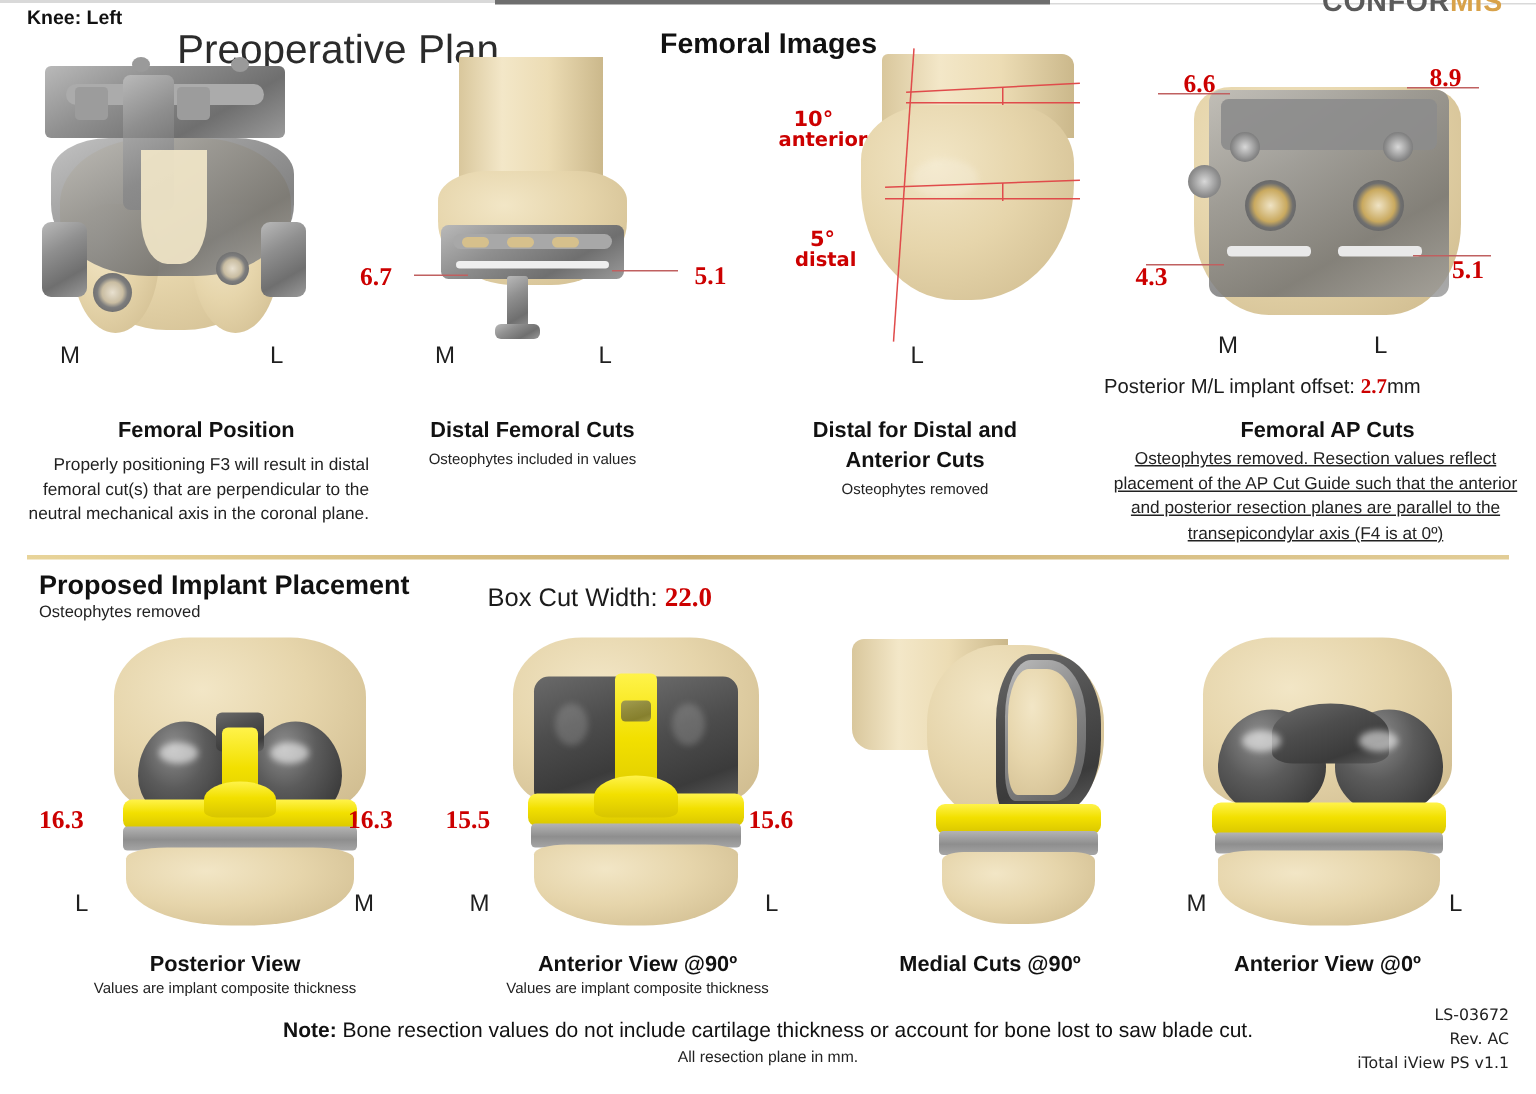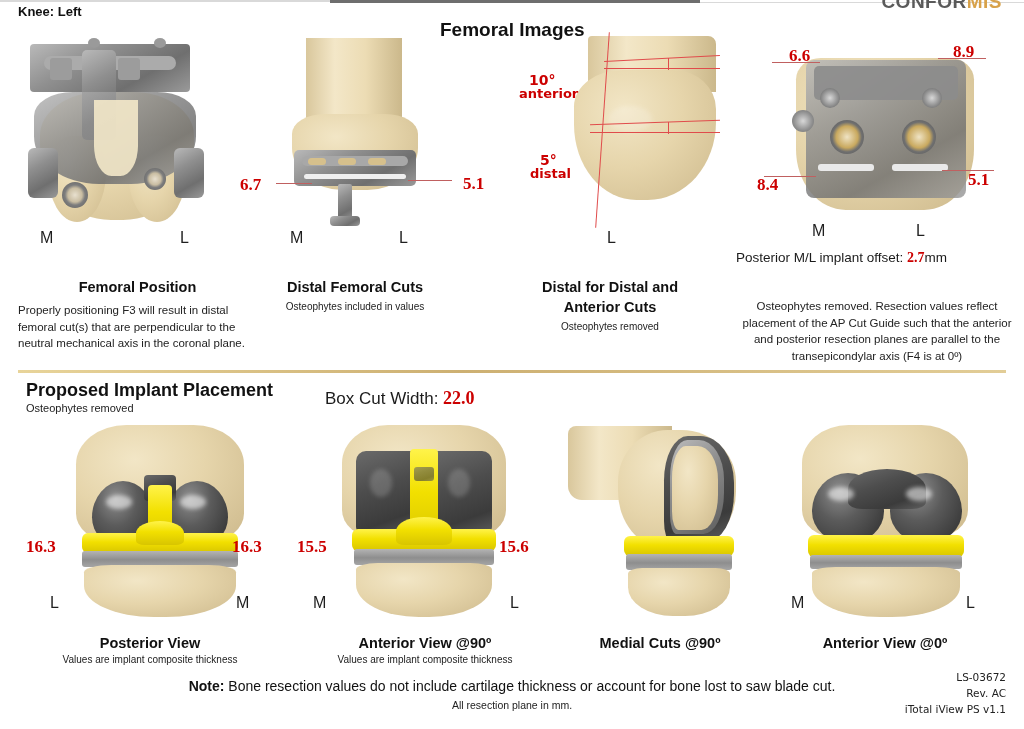--- a/index.html
+++ b/index.html
@@ -58,21 +58,21 @@
   .cap-title {
     position: absolute; text-align: center;
     font-size: 14.5px; font-weight: bold; color: #111;
     line-height: 1.28;
   }
   .cap-sub {
     position: absolute; text-align: center;
     font-size: 10px; color: #222; line-height: 1.35;
   }
   .cap-body {
-    position: absolute; text-align: left;
+    position: absolute; text-align: right;
     font-size: 11.5px; color: #222; line-height: 1.45;
   }
   .leader {
     position: absolute; height: 1px; background: #c06060;
   }
   .divider {
     position: absolute; left: 18px; top: 370px; width: 988px; height: 3px;
     background: linear-gradient(to right,#e8d49a,#cdb072 45%,#e2cd97);
   }
 
@@ -158,20 +158,21 @@
   <div class="topbar-line"></div>
   <div class="topbar-line2"></div>
   <div class="topbar-line3"></div>
 
   <div class="knee-label">Knee: Left</div>
 
   <div class="logo">
     <span class="a">CONFOR</span><span class="b">MIS</span>
   </div>
 
+  <div class="title-main">Preoperative Plan</div>
   <div class="title-sec">Femoral Images</div>
 
   <div class="fig" style="left:22px;top:40px;width:190px;height:185px;">
     <div class="bone" style="left:18px;top:52px;width:154px;height:128px;"></div>
     <div class="bone" style="left:26px;top:96px;width:58px;height:86px;border-radius:44% 44% 52% 52%/40% 40% 60% 60%;"></div>
     <div class="bone" style="left:106px;top:96px;width:58px;height:86px;border-radius:44% 44% 52% 52%/40% 40% 60% 60%;"></div>
     <div class="metal" style="left:8px;top:4px;width:160px;height:48px;border-radius:4px;"></div>
     <div class="metal" style="left:22px;top:16px;width:132px;height:14px;border-radius:7px;background:#ababab;"></div>
     <div class="metal" style="left:28px;top:18px;width:22px;height:22px;border-radius:3px;background:#9c9c9c;"></div>
     <div class="metal" style="left:96px;top:18px;width:22px;height:22px;border-radius:3px;background:#9c9c9c;"></div>
@@ -243,30 +244,31 @@
     <div class="metal" style="left:28px;top:116px;width:56px;height:7px;background:#e9e9e9;border-radius:3px;"></div>
     <div class="metal" style="left:102px;top:116px;width:56px;height:7px;background:#e9e9e9;border-radius:3px;"></div>
     <div class="metal" style="left:2px;top:62px;width:22px;height:22px;border-radius:50%;background:radial-gradient(circle,#d8d8d8,#8f8f8f 60%,#6a6a6a);"></div>
     <div class="leader" style="left:-18px;top:14px;width:48px;"></div>
     <div class="leader" style="left:148px;top:10px;width:48px;"></div>
     <div class="leader" style="left:-26px;top:128px;width:52px;"></div>
     <div class="leader" style="left:152px;top:122px;width:52px;"></div>
   </div>
   <div class="val" style="left:789px;top:46px;">6.6</div>
   <div class="val" style="left:953px;top:42px;">8.9</div>
-  <div class="val" style="left:757px;top:175px;">8.4</div>
+  <div class="val" style="left:757px;top:175px;">4.3</div>
   <div class="val" style="left:968px;top:170px;">5.1</div>
   <div class="ml" style="left:812px;top:222px;">M</div>
   <div class="ml" style="left:916px;top:222px;">L</div>
 
   <div class="offset">
     <span>Posterior M/L implant offset:</span>
     <span class="num">2.7</span><span>mm</span>
   </div>
-  <div class="cap-body" style="left:737px;top:298px;width:280px;text-align:center;">Osteophytes removed. Resection values reflect placement of the AP Cut Guide such that the anterior and posterior resection planes are parallel to the transepicondylar axis (F4 is at 0º)</div>
+  <div class="cap-title" style="left:760px;top:278px;width:250px;">Femoral AP Cuts</div>
+  <div class="cap-body" style="left:737px;top:298px;width:280px;text-align:center;text-decoration:underline;">Osteophytes removed. Resection values reflect placement of the AP Cut Guide such that the anterior and posterior resection planes are parallel to the transepicondylar axis (F4 is at 0º)</div>
 
   <div class="divider"></div>
 
   <div class="sec2-title">Proposed Implant Placement</div>
   <div class="sec2-sub">Osteophytes removed</div>
   <div class="boxcut">
     <span>Box Cut Width:</span>
     <span class="num">22.0</span>
   </div>
 

